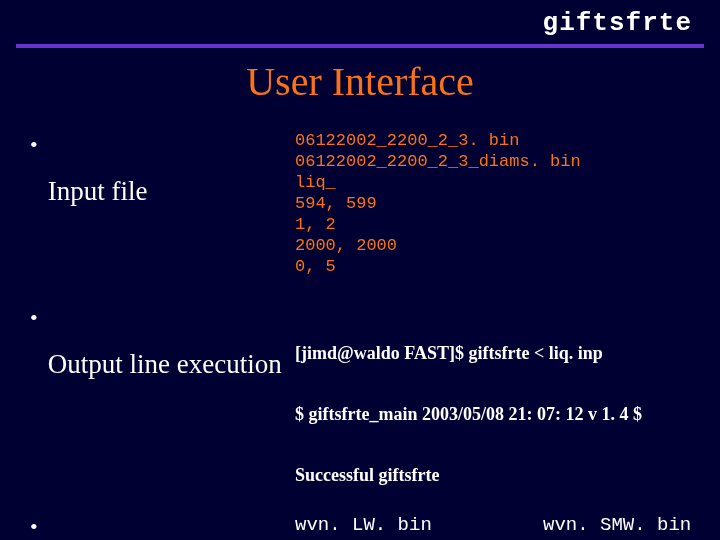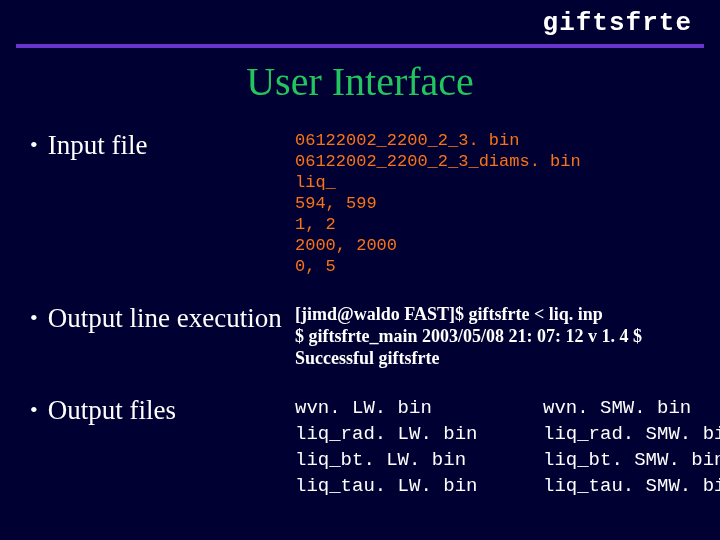--- a/index.html
+++ b/index.html
@@ -37,21 +37,21 @@
     background: #6a33cc;
   }
   .title {
     position: absolute;
     top: 58px;
     left: 0;
     right: 0;
     text-align: center;
     font-size: 40px;
     font-family: "Times New Roman", Times, serif;
-    color: #22c55e;
+    color: #f97316;
   }
   .body {
     position: absolute;
     top: 130px;
     left: 30px;
     right: 20px;
     bottom: 20px;
   }
   .row {
     display: flex;
@@ -68,37 +68,39 @@
     font-size: 22px;
     line-height: 30px;
     margin-right: 10px;
     color: #ffffff;
   }
   .bullet-text {
     font-size: 27px;
     line-height: 30px;
     font-family: "Times New Roman", Times, serif;
     color: #ffffff;
+    margin-top: 46px;
   }
   .content-col {
     flex: 1 1 auto;
   }
   .mono {
     font-family: "Courier New", Courier, monospace;
     font-size: 17px;
     line-height: 21px;
     white-space: pre;
     color: #f97316;
   }
   .seriftext {
     font-family: "Times New Roman", Times, serif;
     font-size: 18px;
     line-height: 22px;
     font-weight: bold;
     color: #ffffff;
+    margin-top: 39px;
   }
   .output-grid {
     display: flex;
   }
   .output-grid .col {
     flex: 0 0 230px;
   }
   .output-grid .col + .col {
     margin-left: 18px;
   }

